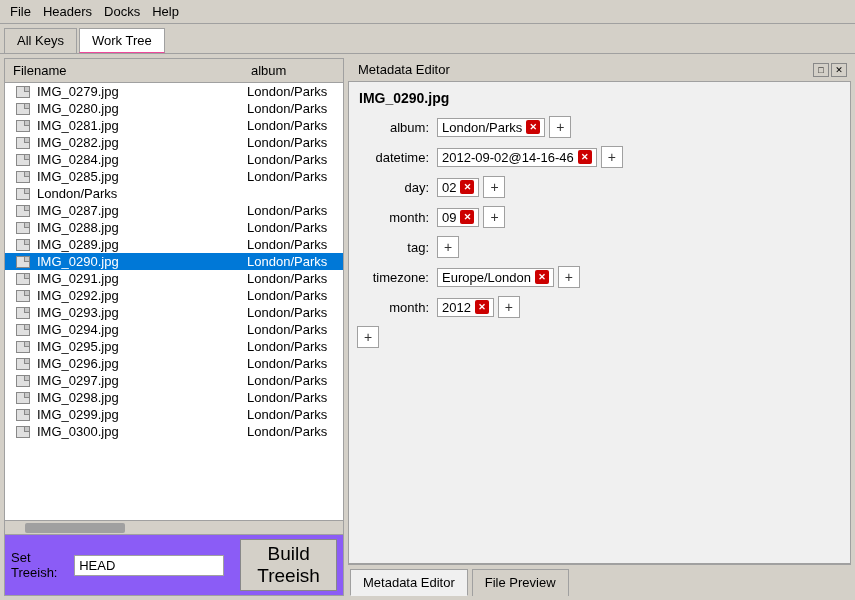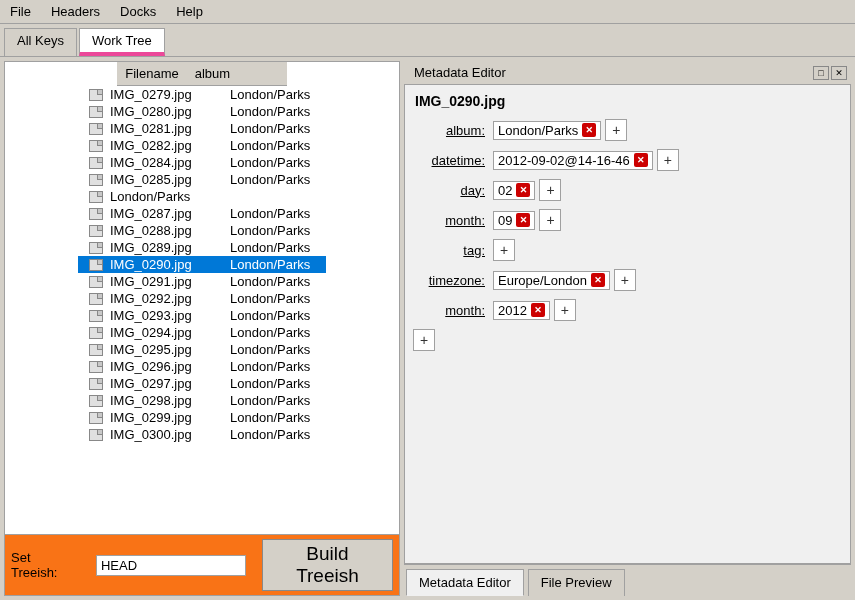--- a/index.html
+++ b/index.html
@@ -1,65 +1,65 @@
 <!DOCTYPE html>
 <html><head>
   <meta charset="utf-8">
   <style>
     * { box-sizing: border-box; margin: 0; padding: 0; }
     body { font-family: Arial, sans-serif; font-size: 13px; background: #d4d0c8; width: 855px; height: 600px; overflow: hidden; }
 
     
-    .menubar { background: #d4d0c8; border-bottom: 1px solid #a0a0a0; padding: 2px 4px; display: flex; gap: 8px; }
+    .menubar { background: #d4d0c8; border-bottom: 1px solid #a0a0a0; padding: 2px 4px; display: flex; }
     .menubar-item { padding: 2px 6px; cursor: default; font-size: 13px; }
 
     
     .main-container { display: flex; flex-direction: column; height: calc(600px - 24px); }
 
     
     .tab-bar { display: flex; background: #d4d0c8; padding: 4px 4px 0 4px; border-bottom: 1px solid #a0a0a0; }
     .tab { padding: 4px 12px; border: 1px solid #a0a0a0; border-bottom: none; cursor: pointer; font-size: 13px; background: #d4d0c8; margin-right: 2px; }
-    .tab.active { background: white; border-bottom: 4px solid #ec4899; z-index: 1; }
+    .tab.active { background: white; border-bottom: 1px solid #ec4899; z-index: 1; }
 
     
     .content-area { display: flex; flex: 1; background: #d4d0c8; overflow: hidden; }
 
     
-    .left-panel { width: 396px; background: white; border: 1px solid #a0a0a0; margin: 4px; display: flex; flex-direction: column; align-items: center; }
+    .left-panel { width: 340px; background: white; border: 1px solid #a0a0a0; margin: 4px; display: flex; flex-direction: column; }
     .file-list-header { display: flex; background: #d4d0c8; border-bottom: 1px solid #a0a0a0; padding: 2px 0; }
     .file-list-header-filename { flex: 1; padding: 2px 8px; font-weight: normal; font-size: 13px; }
     .file-list-header-album { width: 100px; padding: 2px 8px; font-size: 13px; }
     .file-list-body { flex: 1; overflow-y: auto; overflow-x: auto; }
     .file-row { display: flex; align-items: center; padding: 1px 0; cursor: pointer; white-space: nowrap; }
     .file-row.selected { background: #0078d7; color: white; }
     .file-icon { width: 20px; height: 14px; display: inline-flex; align-items: center; justify-content: center; margin-left: 8px; flex-shrink: 0; }
     .file-icon-img { width: 14px; height: 12px; background: #e0e0e0; border: 1px solid #888; position: relative; }
     .file-icon-img::before { content: ''; position: absolute; top: 0; right: 0; width: 4px; height: 4px; background: #c8c8c8; border-left: 1px solid #888; border-bottom: 1px solid #888; }
     .file-name { flex: 1; padding: 0 4px; font-size: 13px; min-width: 120px; }
     .file-album { width: 100px; padding: 0 4px; font-size: 13px; }
     .scrollbar-h { height: 14px; background: #d4d0c8; border-top: 1px solid #a0a0a0; position: relative; overflow: hidden; }
     .scrollbar-h-thumb { position: absolute; left: 20px; top: 2px; width: 100px; height: 10px; background: #a0a0a0; border-radius: 2px; }
 
     
-    .bottom-bar { display: flex; align-items: center; padding: 4px 6px; background: #f97316; border-top: 1px solid #a0a0a0; gap: 16px; }
+    .bottom-bar { display: flex; align-items: center; padding: 4px 6px; background: #8b5cf6; border-top: 1px solid #a0a0a0; gap: 16px; }
     .bottom-label { font-size: 13px; }
     .bottom-input { border: 1px solid #a0a0a0; padding: 2px 4px; font-size: 13px; width: 150px; background: white; }
     .bottom-button { padding: 3px 10px; border: 1px solid #888; background: #d4d0c8; cursor: pointer; font-size: 19px; }
 
     
     .right-panel { flex: 1; background: #d4d0c8; margin: 4px 4px 4px 0; display: flex; flex-direction: column; }
     .editor-title { font-size: 13px; padding: 2px 6px; }
     .editor-window-controls { display: flex; gap: 2px; }
     .win-ctrl { width: 16px; height: 14px; border: 1px solid #888; background: #d4d0c8; cursor: pointer; display: flex; align-items: center; justify-content: center; font-size: 9px; }
 
     .editor-content { flex: 1; background: #f0f0f0; border: 1px solid #a0a0a0; padding: 8px; overflow-y: auto; }
     .editor-file-title { font-weight: bold; font-size: 14px; margin-bottom: 10px; padding: 0 2px; }
 
     .metadata-row { display: flex; align-items: center; margin-bottom: 8px; }
-    .metadata-label { width: 80px; text-align: right; padding-right: 8px; font-size: 13px; text-decoration: underline; }
+    .metadata-label { width: 80px; text-align: right; padding-right: 8px; font-size: 13px; }
     .metadata-values { display: flex; flex-wrap: wrap; gap: 4px; align-items: center; }
     .metadata-tag { display: flex; align-items: center; border: 1px solid #a0a0a0; background: white; padding: 1px 4px; font-size: 13px; }
     .metadata-tag-remove { width: 14px; height: 14px; background: #cc0000; color: white; border: none; cursor: pointer; display: flex; align-items: center; justify-content: center; font-size: 9px; margin-left: 4px; border-radius: 2px; font-weight: bold; }
     .metadata-add { width: 22px; height: 22px; border: 1px solid #a0a0a0; background: white; cursor: pointer; display: flex; align-items: center; justify-content: center; font-size: 14px; color: #333; }
 
     .add-field-row { margin-top: 4px; }
 
     
     .right-bottom-tabs { display: flex; border-top: 1px solid #a0a0a0; padding: 0; background: #d4d0c8; }
     .right-tab { padding: 5px 12px; border: 1px solid #a0a0a0; border-bottom: none; cursor: pointer; font-size: 13px; background: #d4d0c8; margin: 4px 2px 0 2px; }

